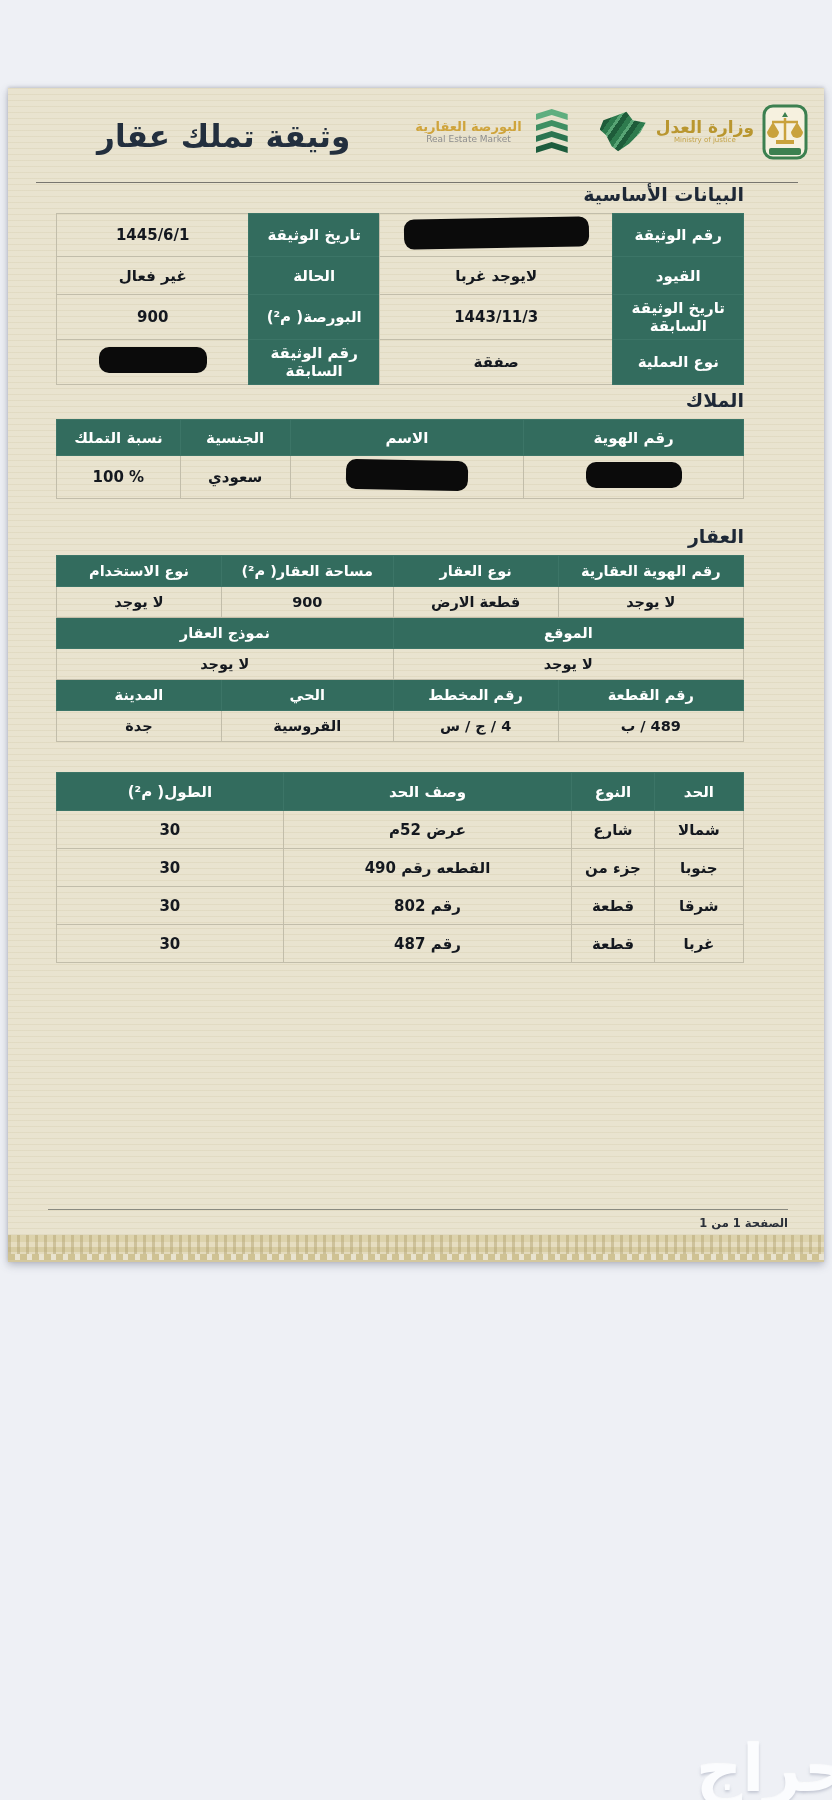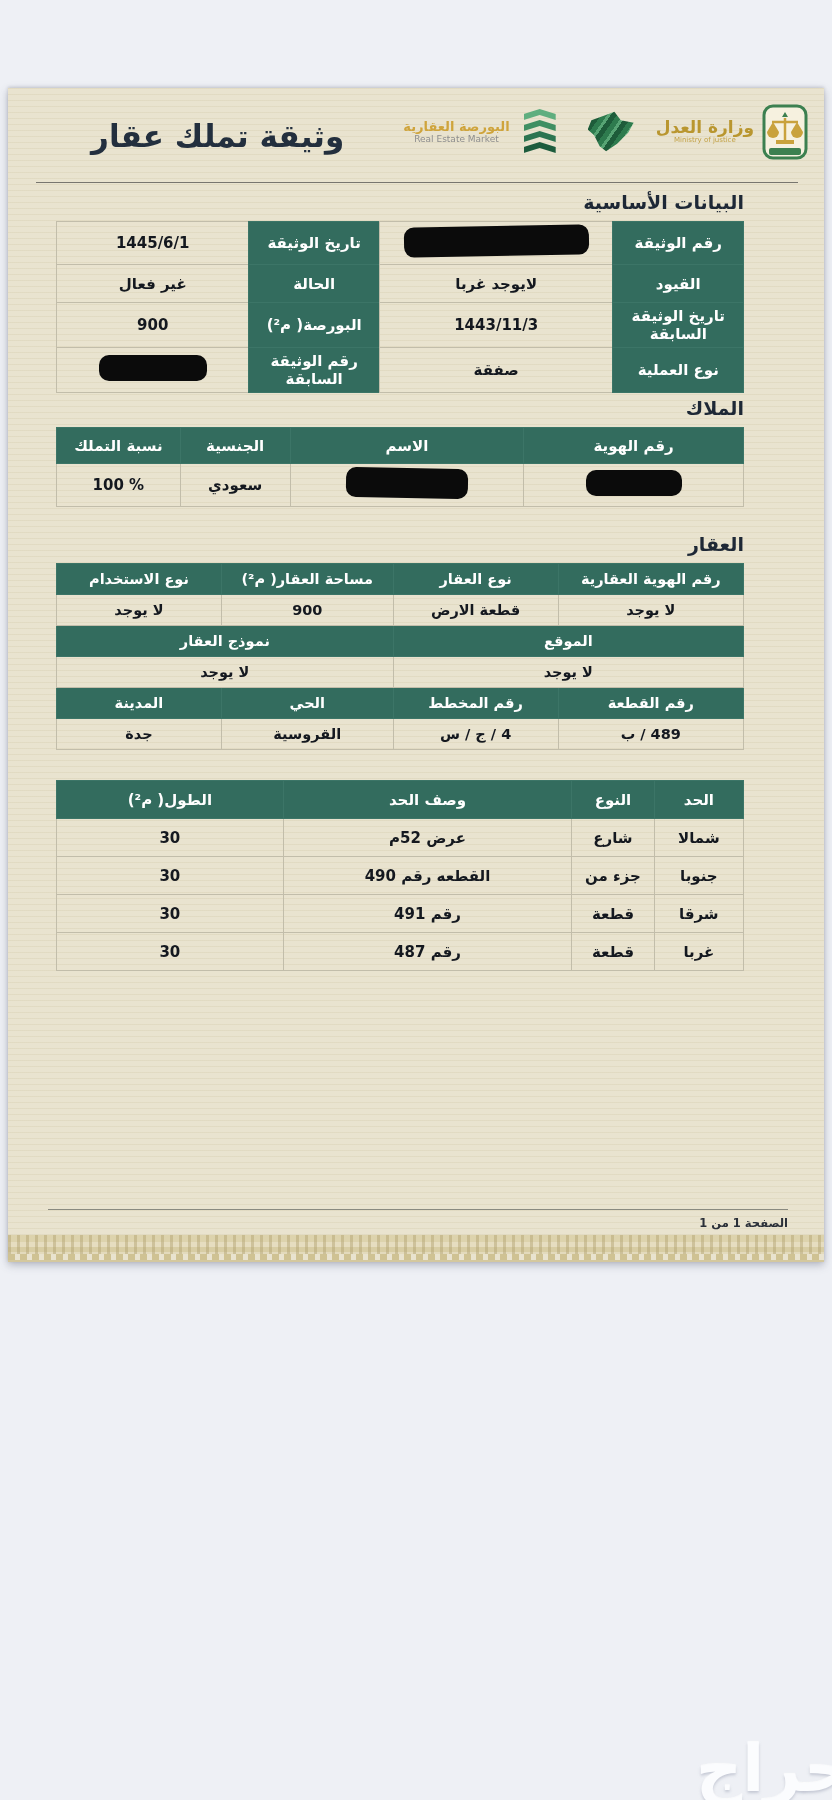--- a/index.html
+++ b/index.html
@@ -14,21 +14,21 @@
     background:
       repeating-linear-gradient(180deg, rgba(200,188,150,.22) 0 1px, rgba(0,0,0,0) 1px 6px),
       #e9e3cf;
     box-shadow:0 3px 8px rgba(70,75,95,.35), 0 -1px 3px rgba(70,75,95,.2);
     direction:rtl;
   }
   
   .hdr{display:flex;align-items:flex-start;padding:16px 16px 0 24px;height:86px;box-sizing:border-box;}
   .logos{display:flex;align-items:center;gap:8px;flex:0 0 auto;}
   .moj-badge{width:46px;height:56px;flex:0 0 auto;}
-  .moj-text{display:flex;flex-direction:column;align-items:center;line-height:1.05;margin-left:14px;}
+  .moj-text{display:flex;flex-direction:column;align-items:center;line-height:1.05;margin-left:2px;}
   .moj-ar{color:#b9962f;font-weight:bold;font-size:17px;letter-spacing:1px;}
   .moj-en{color:#c4a câ44;color:#c2a044;font-size:7px;}
   .ksa-icon{
     width:46px;height:42px;margin-left:16px;
     background:repeating-linear-gradient(125deg,#2e7b4e 0 5px,#57a474 5px 8px,#1e5c3a 8px 13px);
     clip-path:polygon(8% 22%,38% 10%,58% 2%,72% 22%,100% 28%,88% 52%,64% 78%,40% 96%,26% 84%,14% 58%,0 44%);
   }
   .rem-icon{width:40px;height:46px;position:relative;flex:0 0 auto;margin-right:4px;}
   .rem-icon span{position:absolute;left:4px;width:32px;height:11px;background:#2f7d55;
     clip-path:polygon(50% 0,100% 45%,100% 100%,50% 55%,0 100%,0 45%);}
@@ -48,21 +48,21 @@
   .redact{background:#0b0b0b;border-radius:10px;display:inline-block;}
   .r-num{width:100px;height:32px;transform:rotate(-2deg);}
   .r-qr{width:74px;height:86px;border-radius:14px 18px 12px 16px;transform:rotate(-2deg);position:relative;margin-top:2px;}
   .r-qr::after{content:"";position:absolute;left:-8px;bottom:14px;width:24px;height:30px;background:#0b0b0b;border-radius:8px;}
   .r-doc{width:185px;height:30px;transform:rotate(-1deg);}
   .r-prev{width:108px;height:26px;}
   .r-oid{width:96px;height:26px;}
   .r-oname{width:122px;height:30px;transform:rotate(1deg);}
   
   .content{margin:0 80px 0 48px;}
-  .sec-title{font-size:19px;font-weight:bold;color:#1e2836;margin-top:8px;}
+  .sec-title{font-size:19px;font-weight:bold;color:#1e2836;margin-top:0;}
   table{width:100%;border-collapse:collapse;table-layout:fixed;}
   td,th{border:1px solid #c2bdaa;text-align:center;vertical-align:middle;
     font-size:15px;color:#14181f;font-weight:600;padding:4px 4px;}
   .lbl{background:#336c5e;color:#fff;font-weight:bold;border-color:#3c7567;}
   .t-basic td{height:29px;}
   .t-basic{margin-top:8px;}
   .t-owners{margin-top:8px;}
   .t-owners td{height:27px;}
   .t-prop{margin-top:8px;}
   .t-prop td{height:22px;font-size:14.5px;}
@@ -252,21 +252,21 @@
       </tr>
       <tr>
         <td>جنوبا</td>
         <td>جزء من</td>
         <td>القطعه رقم 490</td>
         <td>30</td>
       </tr>
       <tr>
         <td>شرقا</td>
         <td>قطعة</td>
-        <td>رقم 491</td>
+        <td>رقم 802</td>
         <td>30</td>
       </tr>
       <tr>
         <td>غربا</td>
         <td>قطعة</td>
         <td>رقم 487</td>
         <td>30</td>
       </tr>
     </tbody>
       </table>

